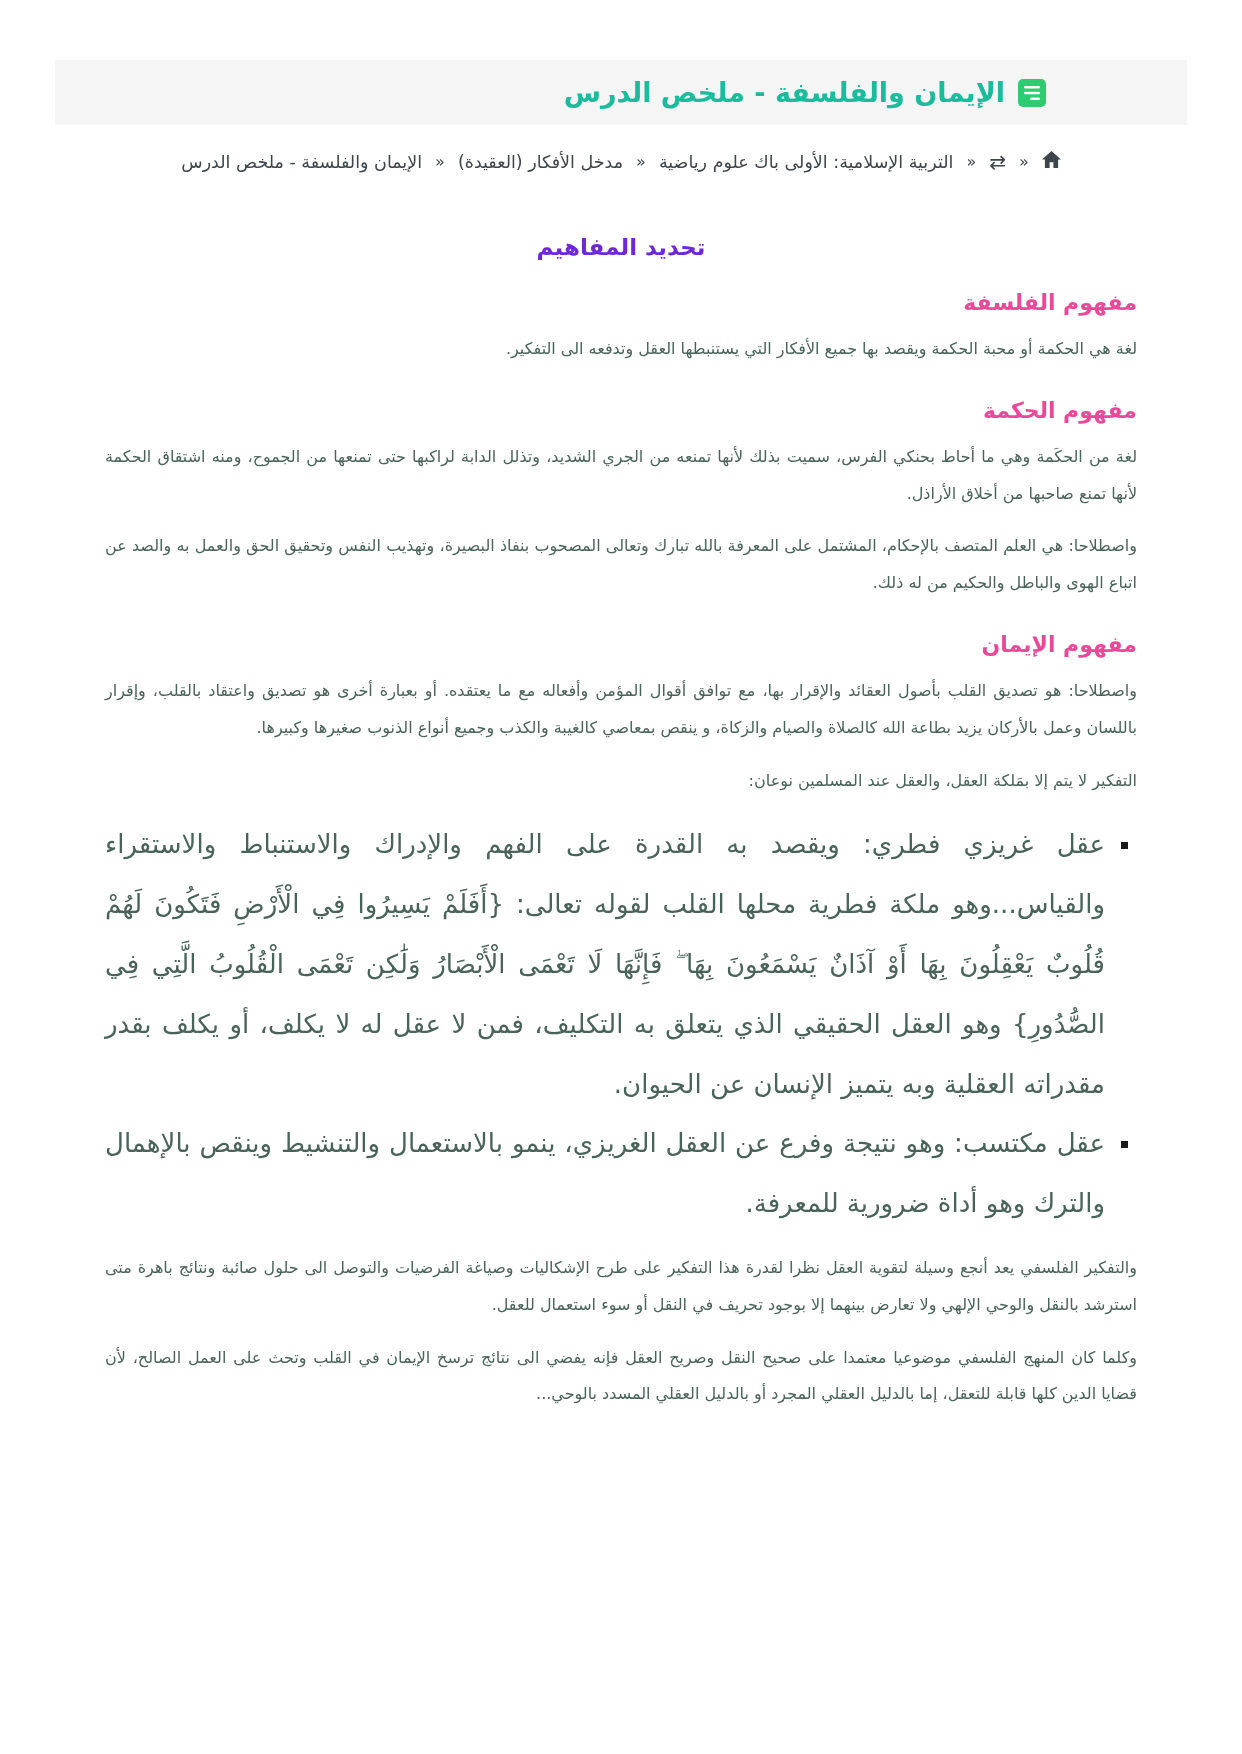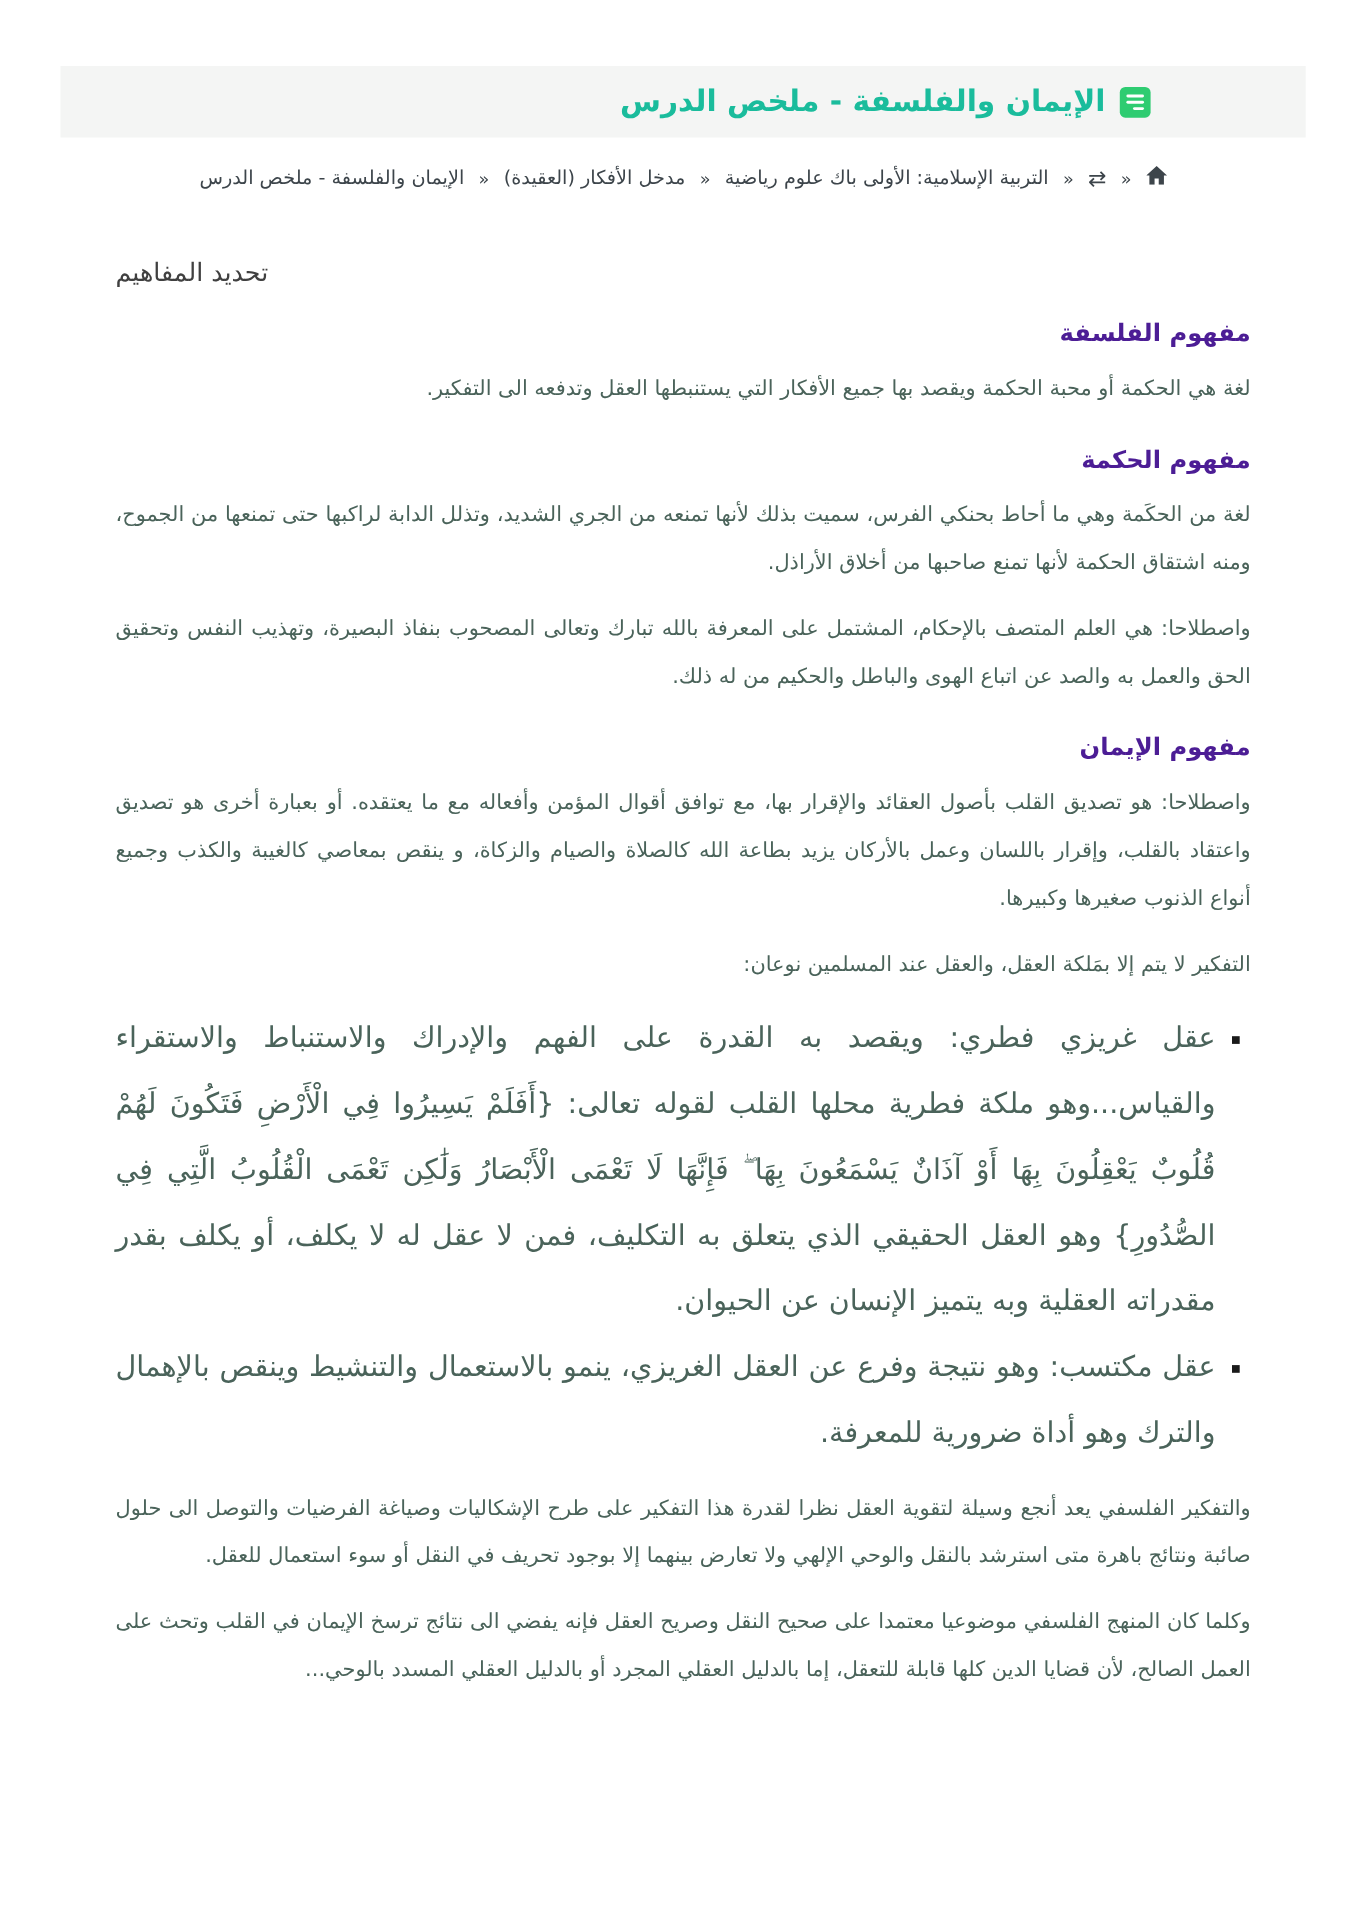--- a/index.html
+++ b/index.html
@@ -40,35 +40,35 @@
   .crumb { color: #3d454b; text-decoration: none; white-space: nowrap; }
   .crumb-icon { display: inline-flex; align-items: center; }
   .shuffle-glyph { font-size: 20px; line-height: 1; }
   .sep { color: #3d454b; font-size: 16px; }
   .content {
     width: 1032px;
     margin: 62px auto 0 auto;
     padding-bottom: 60px;
   }
   .h-red {
-    color: #404040;
+    color: #6d28d9;
     font-size: 23px;
-    font-weight: 400;
+    font-weight: 700;
     margin: 36px 0 10px 0;
-    text-align: left;
+    text-align: center;
   }
   .h-green {
-    color: #4c1d95;
+    color: #ec4899;
     font-size: 22px;
     font-weight: 700;
     margin: 30px 0 8px 0;
     text-align: right;
   }
   .para {
-    font-size: 19px;
+    font-size: 16px;
     line-height: 2.3;
     text-align: justify;
     margin: 16px 0;
   }
   .bullet-list {
     margin: 10px 0;
     padding: 0 30px 0 0;
     list-style-type: square;
   }
   .list-item {

